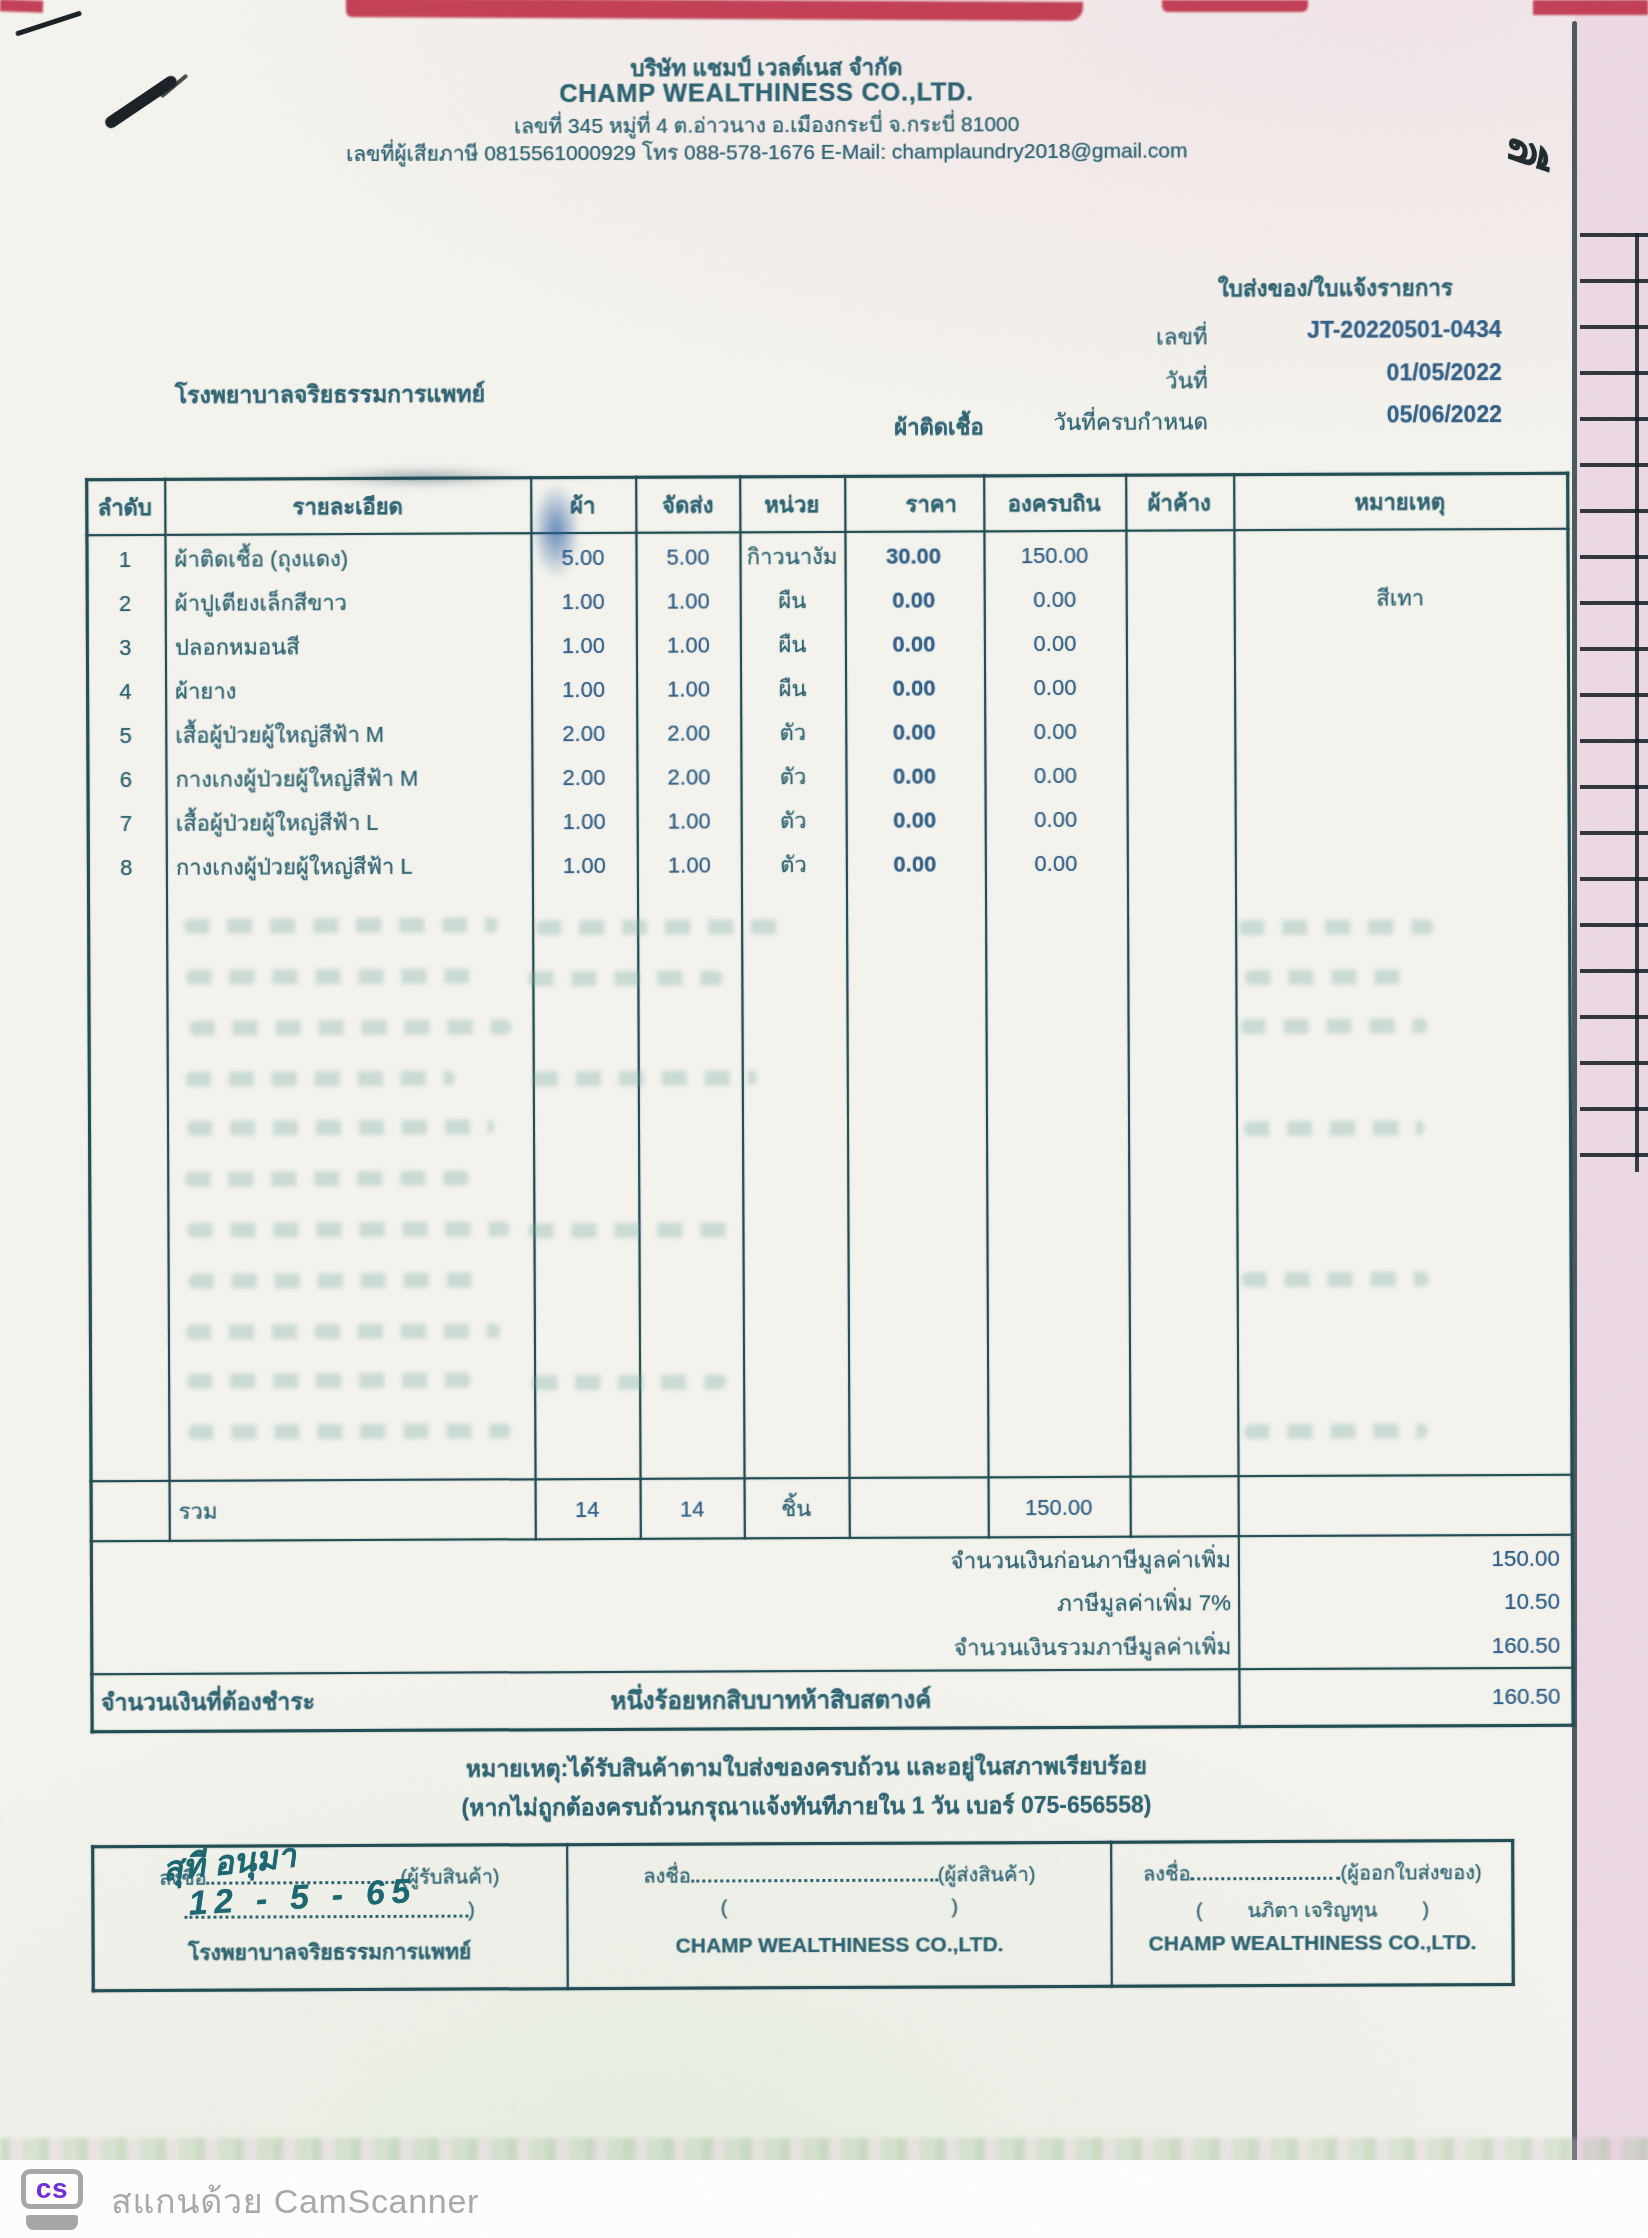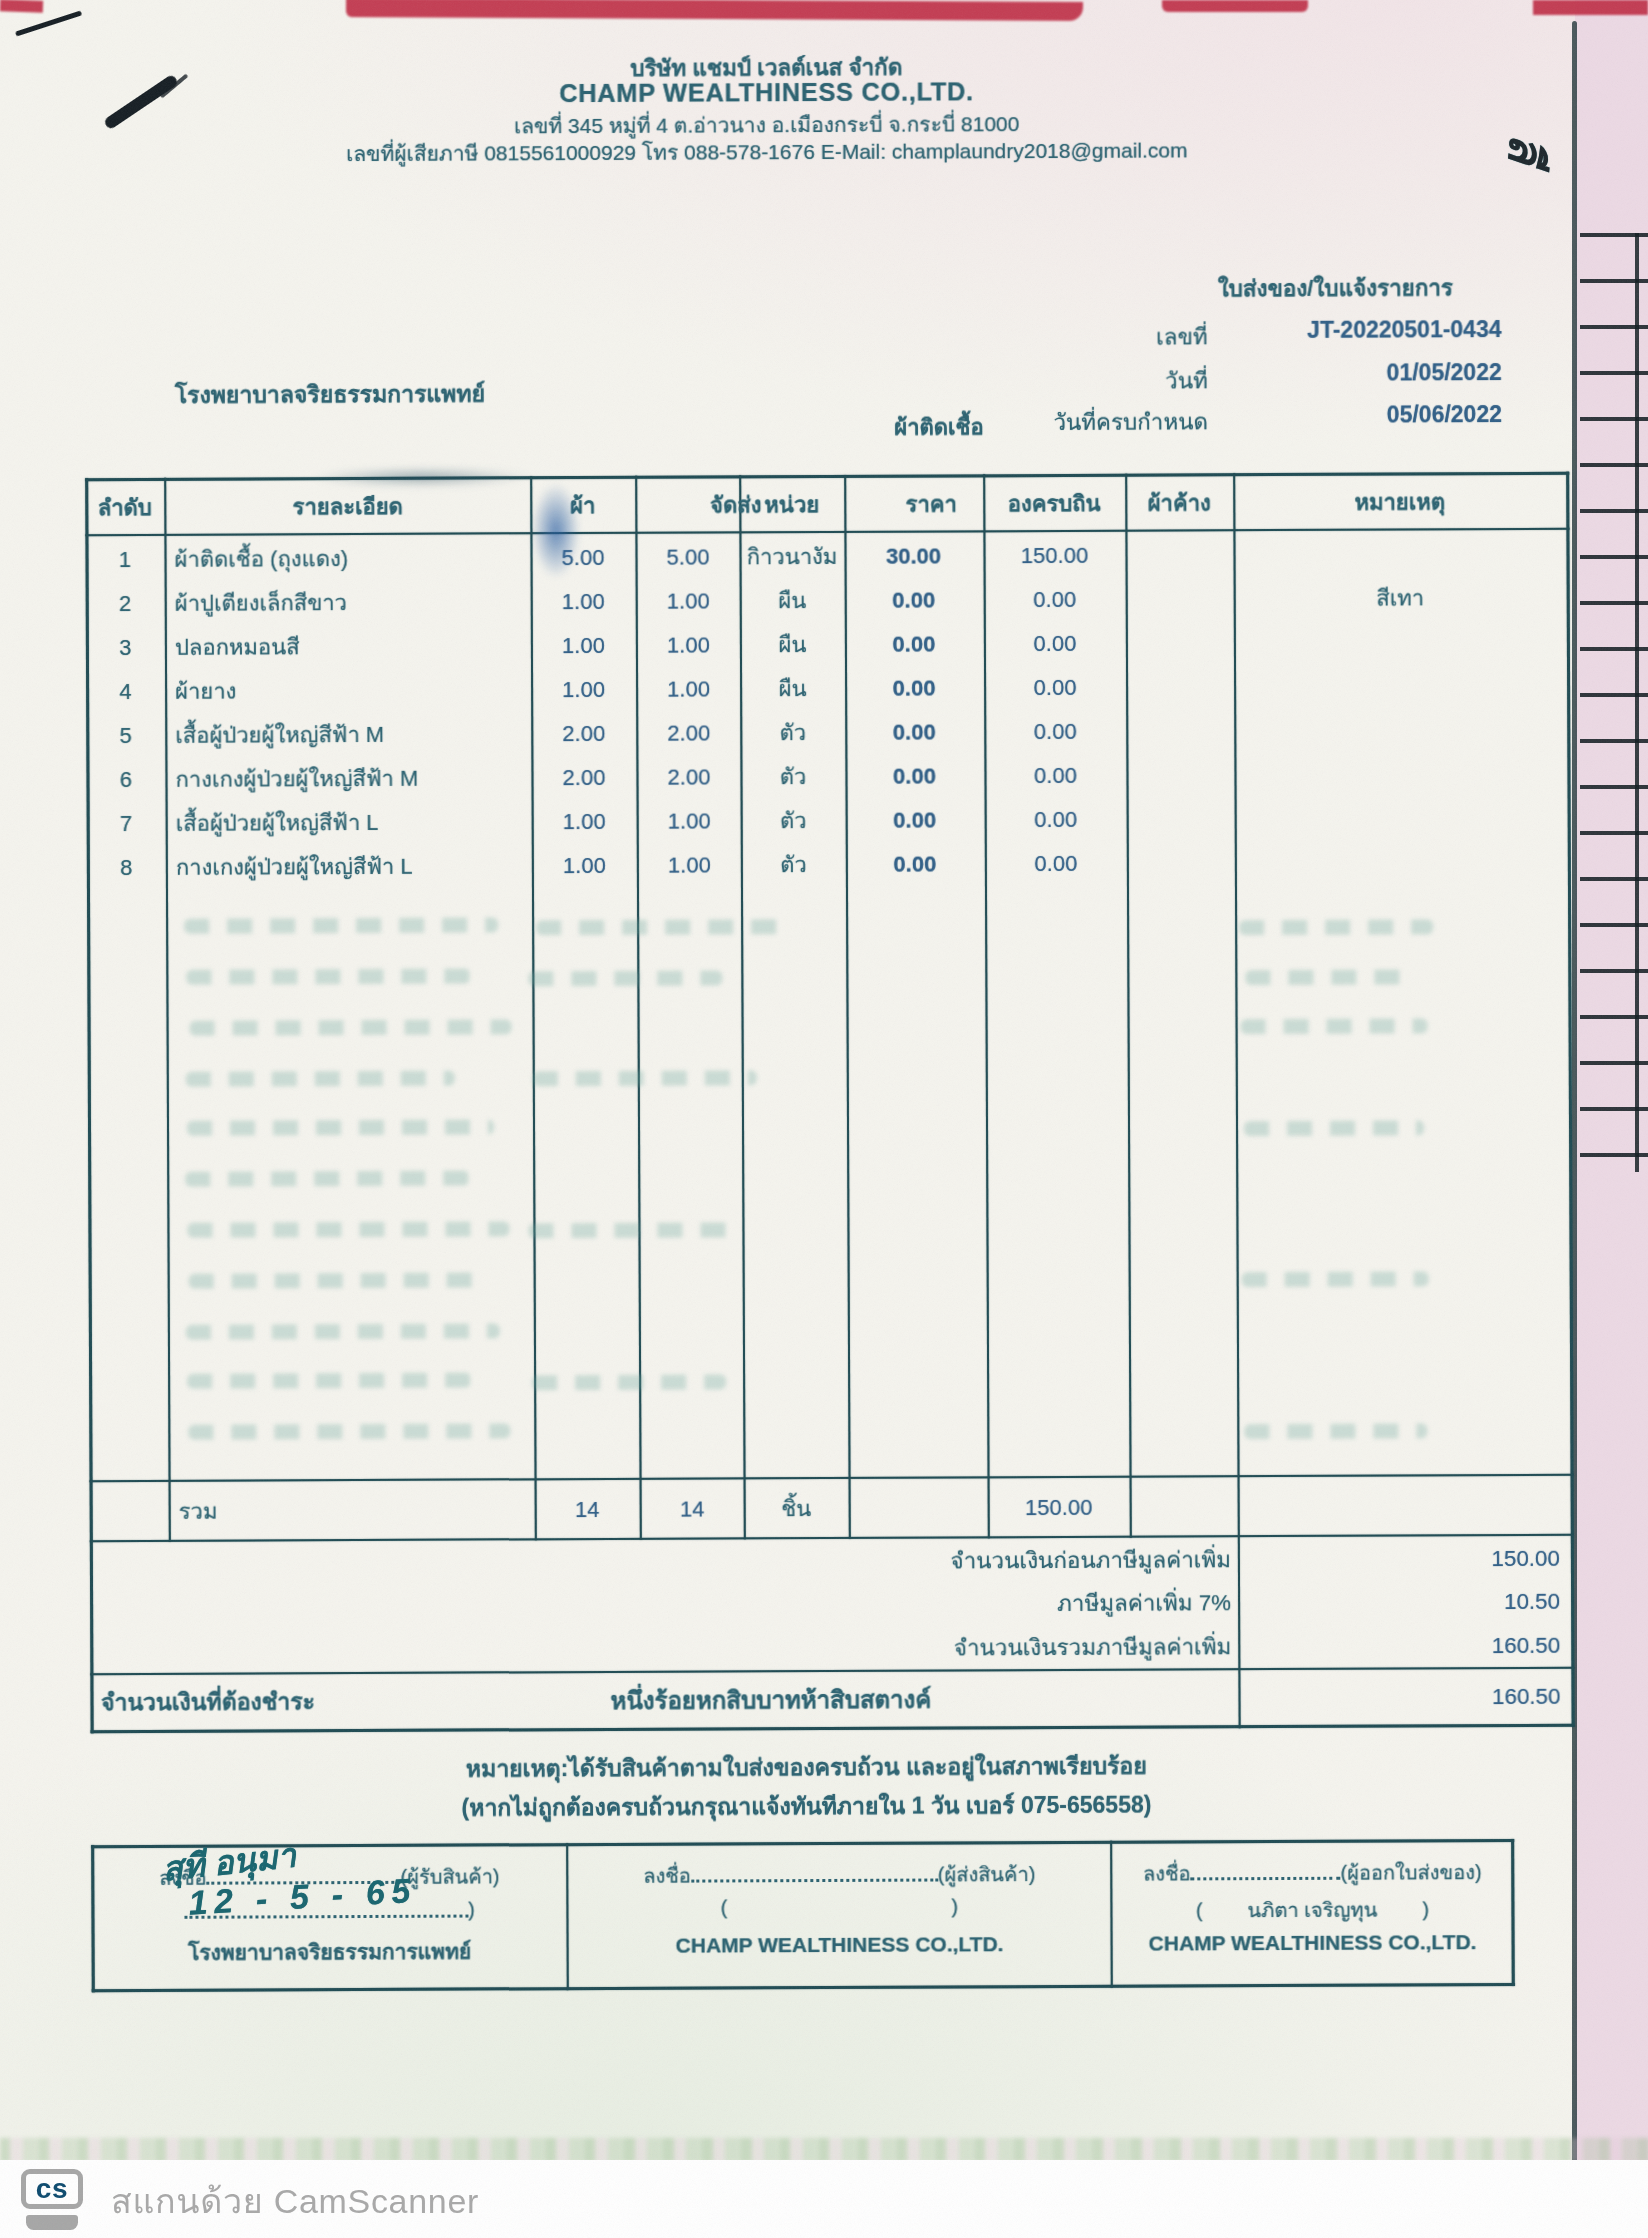--- a/index.html
+++ b/index.html
@@ -50,21 +50,21 @@
   .customer{left:178px;top:374px;font-size:23px;font-weight:600;}
   .subject{left:830px;top:410px;width:224px;text-align:center;font-size:22px;font-weight:700;}
   
   .tbl{left:88px;top:475px;width:1484px;height:1255px;}
   .ln{position:absolute;background:#1e4a52;box-shadow:0 0 1.5px rgba(30,74,82,.6);}
   
   .th{position:absolute;top:0;height:56px;line-height:60px;font-size:22px;font-weight:700;text-align:center;}
   .h-no{left:0;width:79px;}
   .h-desc{left:79px;width:367px;}
   .h-qty{left:445px;width:105px;}
-  .h-sent{left:550px;width:105px;margin-left:48px;}
+  .h-sent{left:550px;width:105px;}
   .h-unit{left:654px;width:105px;}
   .h-price{left:777px;width:138px;}
   .h-amount{left:898px;width:142px;}
   .h-remain{left:1040px;width:108px;}
   .h-remark{left:1148px;width:333px;}
   
   .tbody{position:absolute;left:0;top:60px;width:1484px;}
   .trow{position:relative;height:44px;}
   .cell{position:absolute;top:0;height:44px;line-height:44px;font-size:22px;white-space:nowrap;}
   .c-no{left:0;width:79px;text-align:center;}
@@ -96,21 +96,21 @@
   .sl1{top:16.5px;}
   .sl2{top:54px;}
   .sl3{top:91px;font-weight:700;font-size:21px;}
   .dots{display:inline-block;border-bottom:3px dotted #2a6170;height:16.5px;vertical-align:baseline;}
   
   .scan-noise{left:0;top:2138px;width:1649px;height:24px;
     background:repeating-linear-gradient(90deg,rgba(140,180,130,.35) 0 10.5px,rgba(225,200,215,.3) 10.5px 23px,rgba(150,185,140,.25) 23px 39px);filter:blur(2.2px);}
   .cam-bar{left:0;top:2160px;width:1649px;height:79px;background:#ffffff;}
   .cs-logo{position:absolute;left:21px;top:9px;width:67px;height:61px;}
   .cs-box{position:absolute;left:0;top:0;width:52px;height:30px;border:5.2px solid #a6a6a6;border-radius:9px;
-    color:#0c4a6e;font-size:28px;font-weight:700;text-align:center;line-height:30px;letter-spacing:0.7px;}
+    color:#6d28d9;font-size:28px;font-weight:700;text-align:center;line-height:30px;letter-spacing:0.7px;}
   .cs-bar{position:absolute;left:5.2px;top:46px;width:52px;height:15px;background:#a6a6a6;border-radius:3px 3px 7.5px 7.5px;}
   .cam-label{position:absolute;left:111px;top:13.5px;font-size:34px;color:#a8a8a8;letter-spacing:0.7px;}
   .doc-rotate{position:absolute;left:0;top:0;width:1649px;height:2239px;transform:rotate(-0.25deg);transform-origin:823px 1122px;}
 </style>
 </head>
 <body>
 
 <div id="screen">
 
   <div class="abs tone-top"></div>

